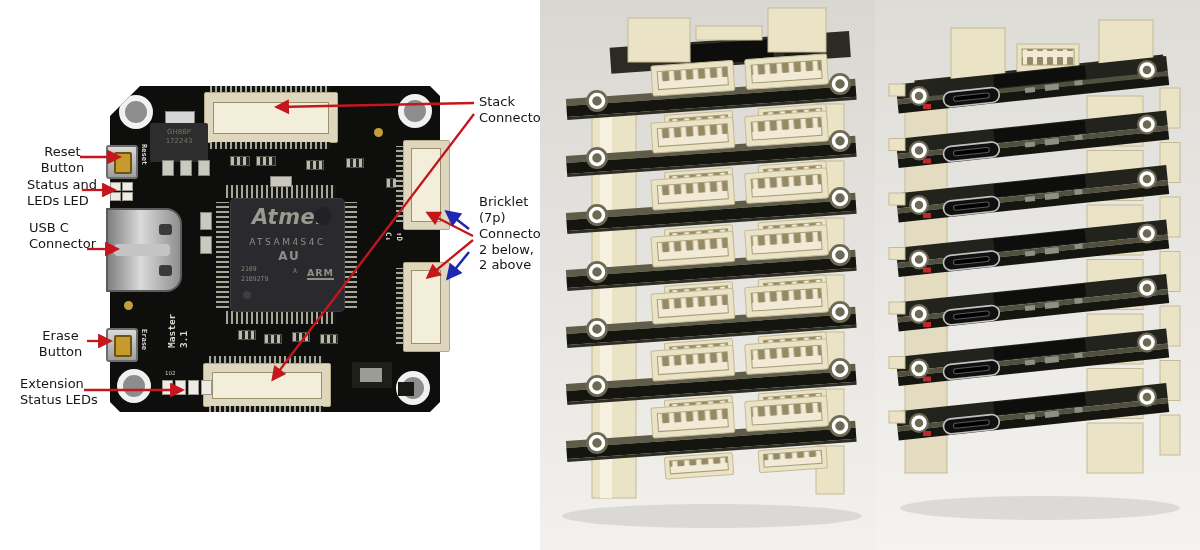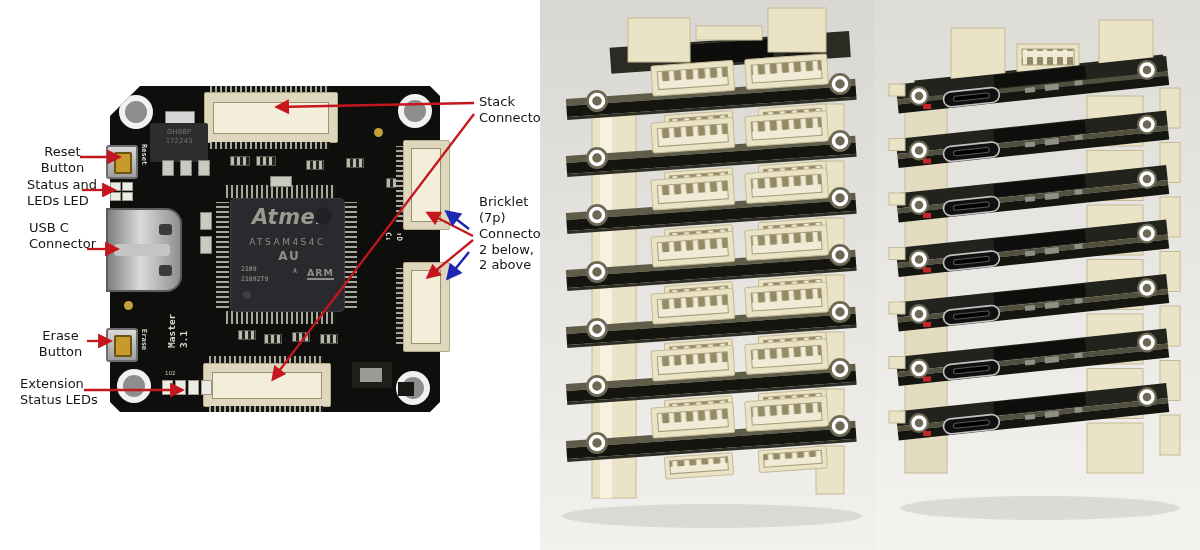--- a/index.html
+++ b/index.html
@@ -21,21 +21,21 @@
   .smd{position:absolute;background:#c9c9c0;border:1px solid #82827a;}
   .cap{position:absolute;background:repeating-linear-gradient(90deg,#b9b9b0 0 3px,#23231c 3px 6px);border:1px solid #55554c;}
   .vtext{position:absolute;color:#d9d9d0;font-weight:bold;writing-mode:vertical-rl;
          font-family:"DejaVu Sans Mono","Liberation Mono",monospace;}
   .btn{position:absolute;width:28px;height:30px;background:linear-gradient(180deg,#d9d9d9,#9e9e9e);
        border:2px solid #6e6e6e;border-radius:3px;z-index:4;}
   .btn .cap-gold{position:absolute;left:6px;top:5px;width:14px;height:18px;background:#c79a2e;
        border:2px solid #6d5310;border-radius:2px;}
   .chip{position:absolute;left:120px;top:112px;width:113px;height:112px;background:#2a2a2e;
         border:1px solid #3c3c42;border-radius:5px;z-index:3;}
-  .chip div{position:absolute;font-weight:bold;}
+  .chip div{position:absolute;}
   .usbc{position:absolute;left:106px;top:208px;width:72px;height:80px;z-index:4;
         background:linear-gradient(90deg,#7f7f7f,#dadada 45%,#8f8f8f);
         border:2px solid #5c5c5c;border-radius:0 16px 16px 0;}
   .gold-dot{position:absolute;width:9px;height:9px;border-radius:50%;background:#c2a13c;}
   .ledwhite{position:absolute;background:#ecece4;border:1px solid #9a9a90;}
   
   .photo{position:absolute;top:0;height:550px;overflow:hidden;}
   .photo svg{display:block;}
   .cream{fill:var(--cream);stroke:#c4ba95;stroke-width:1;}
   .pad{fill:#6c6a54;}

